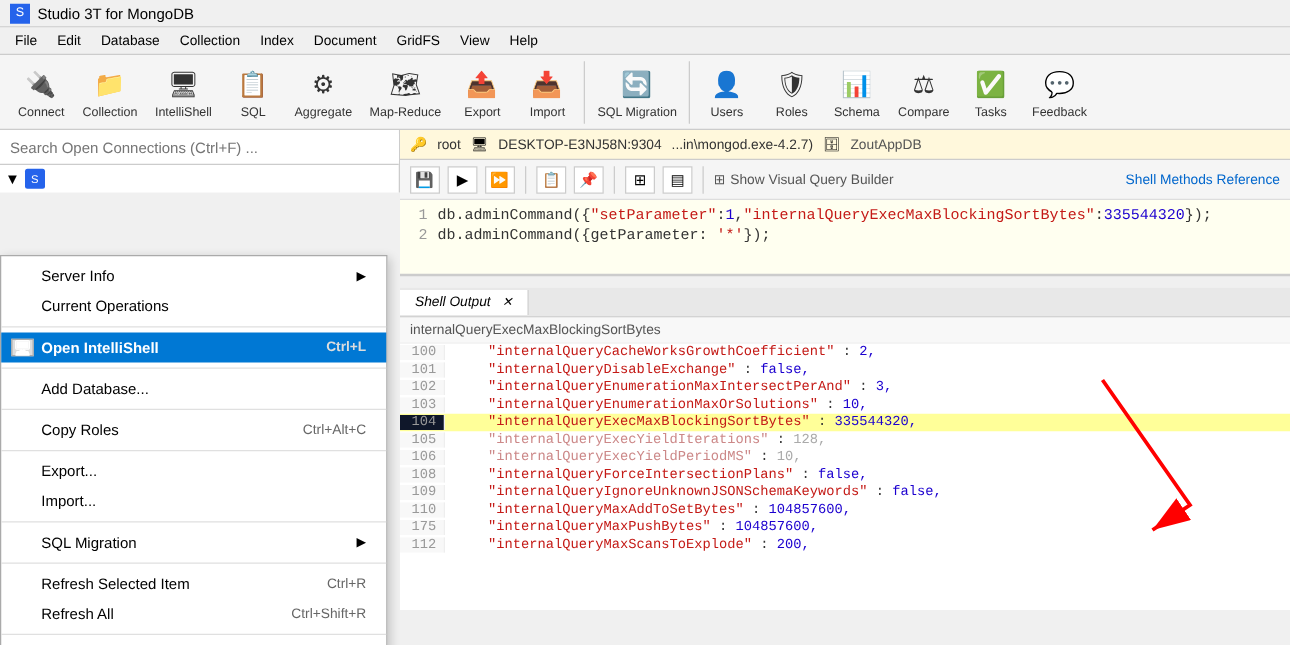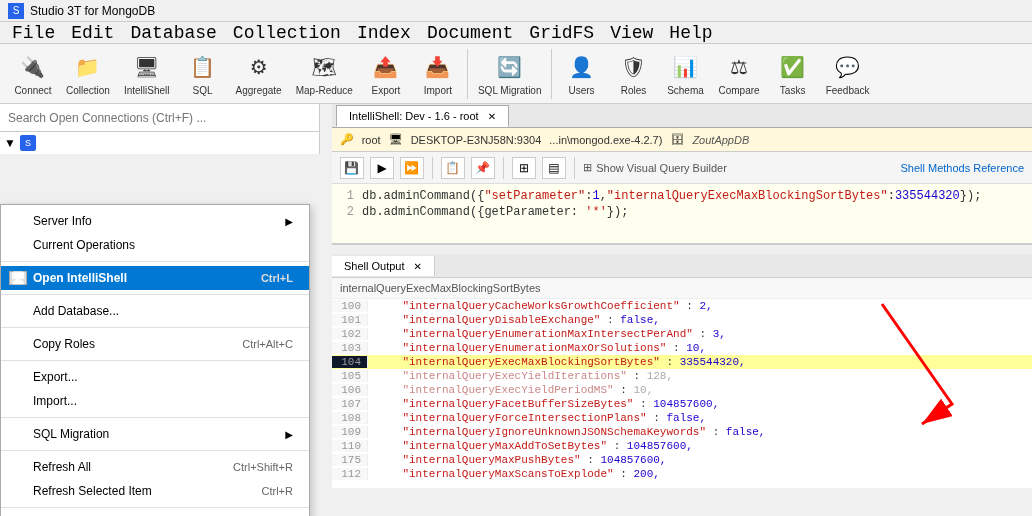--- a/index.html
+++ b/index.html
@@ -3,21 +3,21 @@
   <meta charset="utf-8">
   <style>
     * { margin: 0; padding: 0; box-sizing: border-box; }
     body { font-family: 'Segoe UI', Arial, sans-serif; font-size: 12px; background: #f0f0f0; width: 1032px; height: 516px; overflow: hidden; }
 
     
     .title-bar { background: #f0f0f0; height: 22px; display: flex; align-items: center; padding: 0 8px; font-size: 12px; border-bottom: 1px solid #ccc; }
     .title-bar-icon { width: 16px; height: 16px; background: #2563eb; margin-right: 6px; display: inline-block; font-size: 10px; color: white; text-align: center; line-height: 16px; }
 
     
-    .menu-bar { background: #f0f0f0; height: 22px; display: flex; align-items: center; padding: 0 4px; font-size: 18px; border-bottom: 1px solid #ccc; font-family: Liberation Mono, monospace; }
+    .menu-bar { background: #f0f0f0; height: 22px; display: flex; align-items: center; padding: 0 4px; font-size: 11px; border-bottom: 1px solid #ccc; }
     .menu-item { padding: 2px 8px; cursor: pointer; }
 
     
     .toolbar { background: #f5f5f5; height: 60px; display: flex; align-items: center; padding: 4px 8px; border-bottom: 1px solid #ccc; gap: 2px; }
     .toolbar-btn { display: flex; flex-direction: column; align-items: center; justify-content: center; padding: 4px 6px; min-width: 50px; cursor: pointer; border: none; background: transparent; font-size: 10px; color: #333; gap: 2px; }
     .toolbar-icon { width: 32px; height: 32px; display: flex; align-items: center; justify-content: center; font-size: 20px; }
     .toolbar-sep { width: 1px; height: 50px; background: #ccc; margin: 0 2px; }
     .toolbar-label { font-size: 10px; color: #333; white-space: nowrap; }
 
     
@@ -46,40 +46,40 @@
     .ctx-item.highlighted { background: #0078d4; color: white; font-weight: bold; }
     .ctx-sep { height: 1px; background: #e0e0e0; margin: 4px 0; }
     .ctx-arrow { font-size: 10px; }
 
     
     .right-content { flex: 1; display: flex; flex-direction: column; background: white; }
 
     
     .intelli-header { height: 24px; background: #fff8dc; border-bottom: 1px solid #ccc; display: flex; align-items: center; padding: 0 8px; font-size: 11px; gap: 8px; }
     .intelli-path { color: #333; }
-    .intelli-db { color: #555; font-style: italic; }
+    .intelli-db { color: #555; }
 
     
     .query-toolbar { height: 32px; background: #f5f5f5; border-bottom: 1px solid #ddd; display: flex; align-items: center; padding: 0 8px; gap: 6px; }
     .qt-btn { width: 24px; height: 22px; border: 1px solid #ccc; background: white; cursor: pointer; display: flex; align-items: center; justify-content: center; font-size: 12px; }
     .qt-sep { width: 1px; height: 22px; background: #ccc; margin: 0 2px; }
     .qt-show-builder { color: #555; font-size: 11px; display: flex; align-items: center; gap: 4px; cursor: pointer; }
     .shell-methods-ref { color: #0066cc; font-size: 11px; cursor: pointer; margin-left: auto; }
 
     
     .code-editor { background: #fffff0; border-bottom: 1px solid #ccc; font-family: 'Courier New', monospace; font-size: 12px; padding: 4px 0; min-height: 60px; overflow-x: auto; }
     .code-line { display: flex; padding: 1px 0; }
     .line-num { width: 30px; text-align: right; padding-right: 8px; color: #999; user-select: none; flex-shrink: 0; }
     .code-content { color: #333; white-space: pre; }
     .code-string { color: #c41a16; }
     .code-number { color: #1c00cf; }
     .scroll-bar { height: 10px; background: #f0f0f0; border-top: 1px solid #ccc; }
 
     
-    .shell-output-header { height: 24px; background: #e8e8e8; display: flex; align-items: center; border-bottom: 1px solid #ccc; }
+    .shell-output-header { height: 24px; background: #e8e8e8; display: flex; align-items: center; border-bottom: 1px solid #ccc; font-style: italic; }
     .output-tab { padding: 4px 12px; font-size: 11px; cursor: pointer; border-right: 1px solid #ccc; background: white; }
 
     
     .output-content { flex: 1; overflow-y: auto; font-family: 'Courier New', monospace; font-size: 12px; background: white; }
     .output-filter { padding: 4px 8px; background: #f8f8f8; border-bottom: 1px solid #eee; font-size: 11px; color: #555; }
     .output-line { display: flex; padding: 1px 0; }
     .out-line-num { width: 36px; text-align: right; padding-right: 6px; color: #999; background: #f8f8f8; flex-shrink: 0; font-family: 'Courier New', monospace; font-size: 11px; border-right: 1px solid #eee; }
     .out-content { padding-left: 8px; white-space: pre; color: #333; font-size: 11px; }
     .highlighted-row { background: #ffff99; }
     .highlighted-row .out-line-num { background: #0f172a; }
@@ -164,21 +164,21 @@
   <button class="toolbar-btn">
     <div class="toolbar-icon">✅</div>
     <span class="toolbar-label">Tasks</span>
   </button>
   <button class="toolbar-btn">
     <div class="toolbar-icon">💬</div>
     <span class="toolbar-label">Feedback</span>
   </button>
 </div>
 
-<div class="main" style="position:relative;gap:12px;">
+<div class="main" style="position:relative;">
 
   <div class="sidebar-wrapper" style="position:relative;">
 
     <div class="sidebar">
       <div class="search-bar">
         <input class="search-input" type="text" placeholder="Search Open Connections (Ctrl+F) ..." style="">
       </div>
       <div class="sidebar-tree">
         <div class="tree-item" style="padding-left:4px;">
           <span>▼</span>
@@ -217,45 +217,39 @@
       <div class="ctx-item">
         <span>Import...</span>
       </div>
       <div class="ctx-sep"></div>
       <div class="ctx-item">
         <span>SQL Migration</span>
         <span class="ctx-arrow">▶</span>
       </div>
       <div class="ctx-sep"></div>
       <div class="ctx-item">
+        <span>Refresh Selected Item</span>
+        <span class="shortcut">Ctrl+R</span>
+      </div>
+      <div class="ctx-item">
         <span>Refresh All</span>
         <span class="shortcut">Ctrl+Shift+R</span>
       </div>
-      <div class="ctx-item">
-        <span>Refresh Selected Item</span>
-        <span class="shortcut">Ctrl+R</span>
-      </div>
       <div class="ctx-sep"></div>
       <div class="ctx-item">
         
         
       </div>
 
     </div>
 
   </div>
 
   <div class="right-content">
 
-    <div class="tab-bar">
-      <div class="tab active">
-        <span>IntelliShell: Dev - 1.6 - root</span>
-        <span class="tab-close">✕</span>
-      </div>
-    </div>
 
     <div class="intelli-header">
       <span>🔑</span>
       <span class="intelli-path">root</span>
       <span>🖥</span>
       <span class="intelli-path">DESKTOP-E3NJ58N:9304</span>
       <span class="intelli-path">...in\mongod.exe-4.2.7)</span>
       <span>🗄</span>
       <span class="intelli-db">ZoutAppDB</span>
     </div>
@@ -324,24 +318,20 @@
         </div>
         <div class="output-line">
           <span class="out-line-num">105</span>
           <span class="out-content">    <span style="color:#cc8888">"internalQueryExecYieldIterations"</span><span style="color:#aaa;color:#333;"> :</span><span style="color:#aaa"> 128,</span></span>
         </div>
         <div class="output-line">
           <span class="out-line-num">106</span>
           <span class="out-content">    <span style="color:#cc8888">"internalQueryExecYieldPeriodMS"</span><span style="color:#aaa;color:#333;"> :</span><span style="color:#aaa"> 10,</span></span>
         </div>
         <div class="output-line">
-          <span class="out-line-num">107</span>
-          <span class="out-content">    <span style="color:#c41a16">"internalQueryFacetBufferSizeBytes"</span><span style="color:#333;"> :</span><span style="color:#1c00cf"> 104857600,</span></span>
-        </div>
-        <div class="output-line">
           <span class="out-line-num">108</span>
           <span class="out-content">    <span style="color:#c41a16">"internalQueryForceIntersectionPlans"</span><span style="color:#333;"> :</span><span style="color:#1c00cf"> false,</span></span>
         </div>
         <div class="output-line">
           <span class="out-line-num">109</span>
           <span class="out-content">    <span style="color:#c41a16">"internalQueryIgnoreUnknownJSONSchemaKeywords"</span><span style="color:#333;"> :</span><span style="color:#1c00cf"> false,</span></span>
         </div>
         <div class="output-line">
           <span class="out-line-num">110</span>
           <span class="out-content">    <span style="color:#c41a16">"internalQueryMaxAddToSetBytes"</span><span style="color:#333;"> :</span><span style="color:#1c00cf"> 104857600,</span></span>

